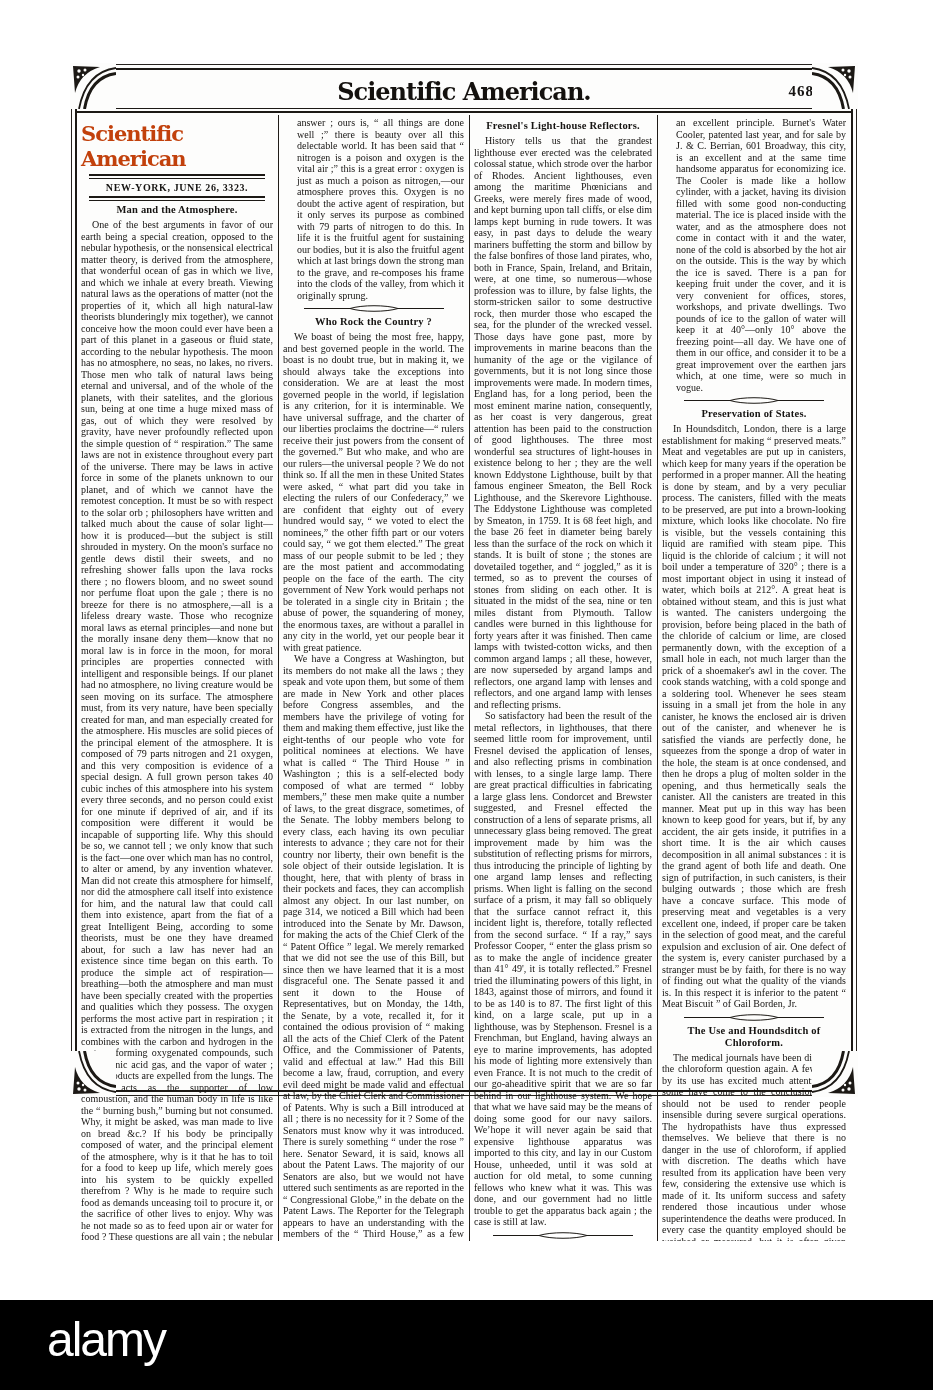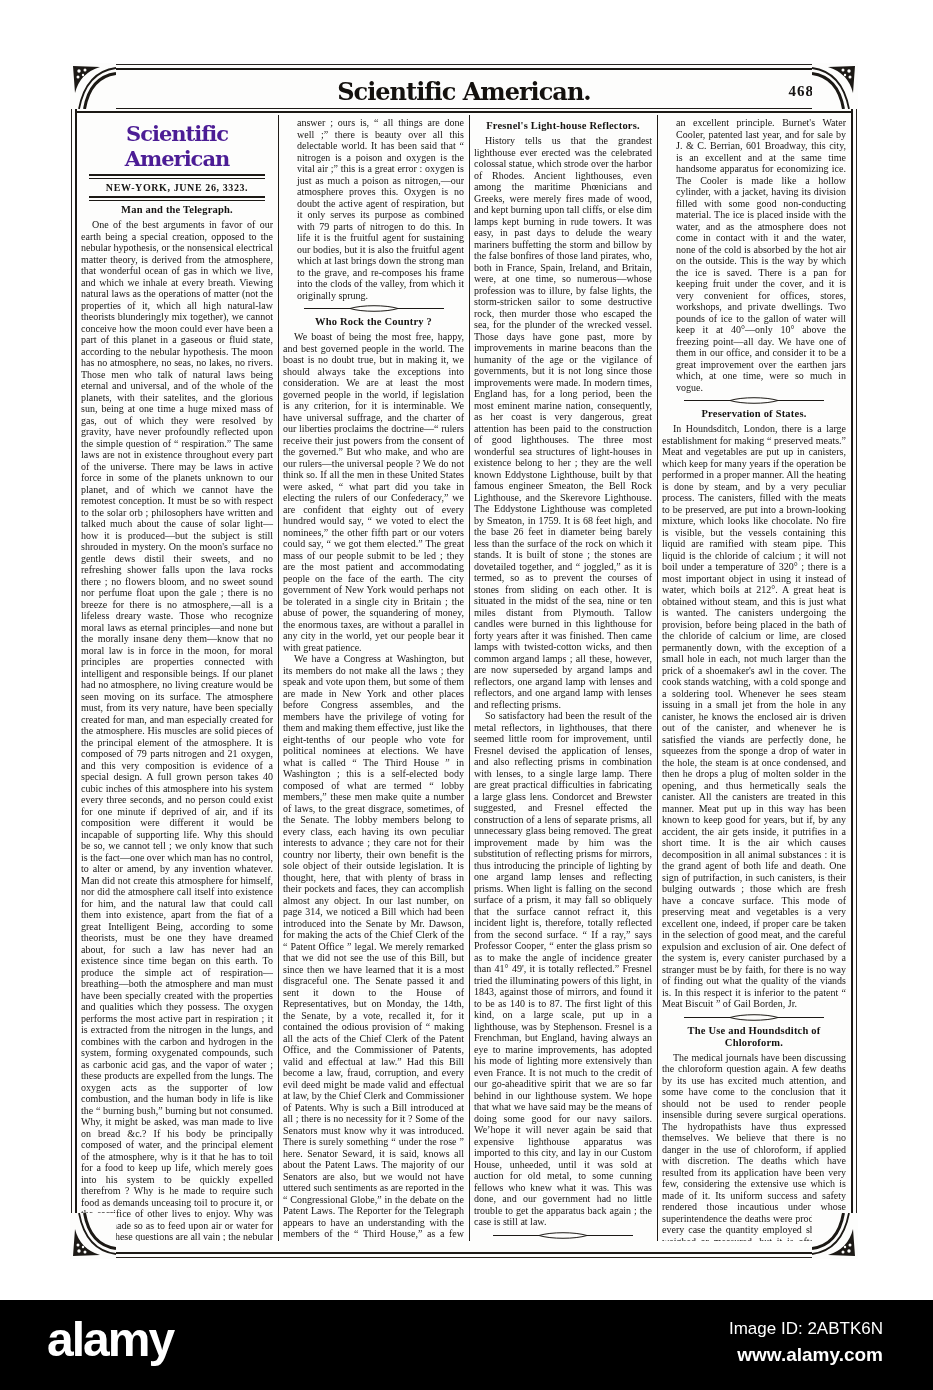--- a/index.html
+++ b/index.html
@@ -3,21 +3,21 @@
 <meta charset="utf-8">
 <style>
   * { margin:0; padding:0; box-sizing:border-box; }
   html,body { width:933px; height:1390px; }
   body { position:relative; background:#ffffff; overflow:hidden;
          font-family:"Liberation Serif", serif; color:#161412; }
 
   
   .page-scan { position:absolute; left:0; top:0; width:933px; height:1300px; background:#fff; }
 
-  .frame { position:absolute; left:71px; top:64px; width:786px; height:1194px;
+  .frame { position:absolute; left:71px; top:64px; width:786px; height:1032px;
            border:1px solid #26221e; background:#fdfdfc; }
   .frame::before { content:""; position:absolute; inset:3px; border:2px solid #1c1915; pointer-events:none; }
 
   
   .corner { position:absolute; width:46px; height:46px; background:#fdfdfc; z-index:3; }
   .corner svg { display:block; width:46px; height:46px; }
   .corner.tl { left:-2px; top:-2px; }
   .corner.tr { right:-2px; top:-2px; transform:scaleX(-1); }
   .corner.bl { left:-2px; bottom:-2px; transform:scaleY(-1); }
   .corner.br { right:-2px; bottom:-2px; transform:scale(-1,-1); }
@@ -37,32 +37,32 @@
   .col.rule { border-right:1.5px solid #201c18; }
 
   .body-text { font-size:10px; line-height:11.5px; text-align:justify; }
   .para { text-indent:11px; }
   .para.noindent { text-indent:0;margin-left:14px; }
 
   .article-heading { text-align:center; font-weight:bold; font-size:10.5px;
                      line-height:12px; margin:3px 0 3px 0; letter-spacing:0.2px; }
 
   
-  .masthead { text-align:center; font-family:"DejaVu Serif", serif; font-weight:bold;
-              font-size:21px; letter-spacing:-1px; margin-top:4px; color:#4c1d95; }
+  .masthead { font-family:"DejaVu Serif", serif; font-weight:bold;
+              font-size:21px; letter-spacing:-1px; margin-top:4px; color:#c2410c; }
   .col-rule { height:5px; border-top:2px solid #1c1915; border-bottom:1px solid #1c1915; margin:3px 8px; }
   .dateline { text-align:center; font-weight:bold; font-size:10px; letter-spacing:0.6px; margin:1px 0; }
 
   
   .separator { display:flex; justify-content:center; margin:3px 0 0 0; height:9px; }
 
   
   .alamy-bar { position:absolute; left:0; top:1300px; width:933px; height:90px; background:#000; }
   .alamy-logo { position:absolute; left:47px; top:12px; color:#fff;
-                font-family:"Liberation Sans", sans-serif; font-weight:bold;
+                font-family:"Liberation Sans", sans-serif; font-weight:normal;
                 font-size:48px; letter-spacing:-2px; }
   .alamy-meta { position:absolute; right:50px; top:19px; text-align:right; color:#fff;
                 font-family:"Liberation Sans", sans-serif; }
   .alamy-image-id { font-size:17px; font-weight:normal; }
   .alamy-url { font-size:19px; font-weight:bold; margin-top:5px; }
 </style>
 </head>
 <body>
 
 <div class="page-scan">
@@ -119,21 +119,21 @@
     </div>
     <div class="double-rule"></div>
 
     <div class="cols">
 
       <div class="col rule">
         <div class="masthead">Scientific American</div>
         <div class="col-rule"></div>
         <div class="dateline">NEW-YORK, JUNE 26, 3323.</div>
         <div class="col-rule"></div>
-        <div class="article-heading">Man and the Telegraph.</div>
+        <div class="article-heading">Man and the Atmosphere.</div>
         <div class="body-text para">One of the best arguments in favor of our earth being a special creation, opposed to the nebular hypothesis, or the nonsensical electrical matter theory, is derived from the atmosphere, that wonderful ocean of gas in which we live, and which we inhale at every breath. Viewing natural laws as the operations of matter (not the properties of it, which all high natural-law theorists blunderingly mix together), we cannot conceive how the moon could ever have been a part of this planet in a gaseous or fluid state, according to the nebular hypothesis. The moon has no atmosphere, no seas, no lakes, no rivers. Those men who talk of natural laws being eternal and universal, and of the whole of the planets, with their satelites, and the glorious sun, being at one time a huge mixed mass of gas, out of which they were resolved by gravity, have never profoundly reflected upon the simple question of “ respiration.” The same laws are not in existence throughout every part of the universe. There may be laws in active force in some of the planets unknown to our planet, and of which we cannot have the remotest conception. It must be so with respect to the solar orb ; philosophers have written and talked much about the cause of solar light—how it is produced—but the subject is still shrouded in mystery. On the moon's surface no gentle dews distil their sweets, and no refreshing shower falls upon the lava rocks there ; no flowers bloom, and no sweet sound nor perfume float upon the gale ; there is no breeze for there is no atmosphere,—all is a lifeless dreary waste. Those who recognize moral laws as eternal principles—and none but the morally insane deny them—know that no moral law is in force in the moon, for moral principles are properties connected with intelligent and responsible beings. If our planet had no atmosphere, no living creature would be seen moving on its surface. The atmosphere must, from its very nature, have been specially created for man, and man especially created for the atmosphere. His muscles are solid pieces of the principal element of the atmosphere. It is composed of 79 parts nitrogen and 21 oxygen, and this very composition is evidence of a special design. A full grown person takes 40 cubic inches of this atmosphere into his system every three seconds, and no person could exist for one minute if deprived of air, and if its composition were different it would be incapable of supporting life. Why this should be so, we cannot tell ; we only know that such is the fact—one over which man has no control, to alter or amend, by any invention whatever. Man did not create this atmosphere for himself, nor did the atmosphere call itself into existence for him, and the natural law that could call them into existence, apart from the fiat of a great Intelligent Being, according to some theorists, must be one they have dreamed about, for such a law has never had an existence since time began on this earth. To produce the simple act of respiration—breathing—both the atmosphere and man must have been specially created with the properties and qualities which they possess. The oxygen performs the most active part in respiration ; it is extracted from the nitrogen in the lungs, and combines with the carbon and hydrogen in the system, forming oxygenated compounds, such as carbonic acid gas, and the vapor of water ; these products are expelled from the lungs. The oxygen acts as the supporter of low combustion, and the human body in life is like the “ burning bush,” burning but not consumed. Why, it might be asked, was man made to live on bread &amp;c.? If his body be principally composed of water, and the principal element of the atmosphere, why is it that he has to toil for a food to keep up life, which merely goes into his system to be quickly expelled therefrom ? Why is he made to require such food as demands unceasing toil to procure it, or the sacrifice of other lives to enjoy. Why was he not made so as to feed upon air or water for food ? These questions are all vain ; the nebular hypothesists, who endeavor to account for all things, may be able to give some</div>
       </div>
 
       <div class="col rule">
         <div class="body-text para noindent">answer ; ours is, “ all things are done well ;” there is beauty over all this delectable world. It has been said that “ nitrogen is a poison and oxygen is the vital air ;” this is a great error : oxygen is just as much a poison as nitrogen,—our atmosphere proves this. Oxygen is no doubt the active agent of respiration, but it only serves its purpose as combined with 79 parts of nitrogen to do this. In life it is the fruitful agent for sustaining our bodies, but it is also the fruitful agent which at last brings down the strong man to the grave, and re-composes his frame into the clods of the valley, from which it originally sprung.</div>
         <div class="separator">
           <svg width="140" height="9" viewBox="0 0 140 9">
             <path d="M0 4.5 H46 M94 4.5 H140" stroke="#1c1915" stroke-width="1.2" fill="none"></path>
             <path d="M46 4.5 C58 0.8,82 0.8,94 4.5 C82 8.2,58 8.2,46 4.5 Z" stroke="#1c1915" stroke-width="1" fill="none"></path>
           </svg>
@@ -182,17 +182,13 @@
         </div>
 
       </div>
 
     </div>
   </div>
 </div>
 
 <div class="alamy-bar">
   <div class="alamy-logo">alamy</div>
-  <div class="alamy-meta">
-    <div class="alamy-image-id">Image ID: 2ABTK6N</div>
-    <div class="alamy-url">www.alamy.com</div>
-  </div>
 </div>
 
 </body></html>

